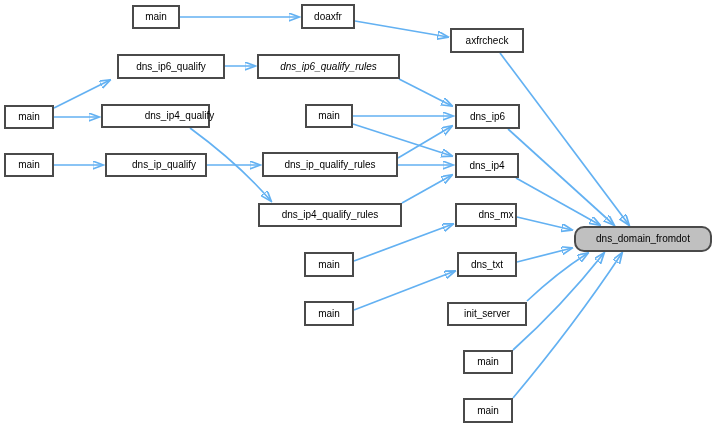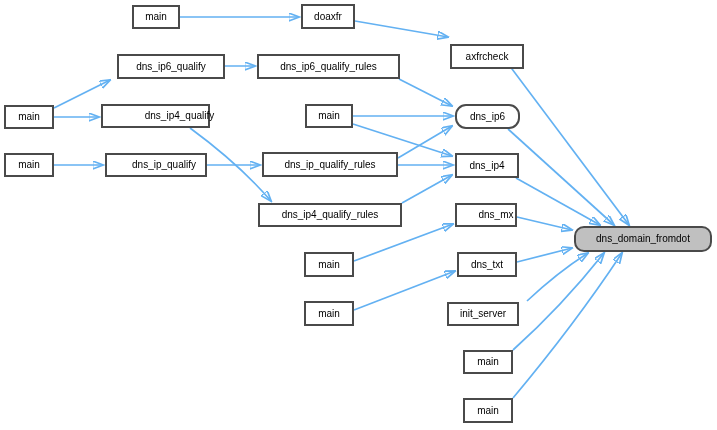--- a/index.html
+++ b/index.html
@@ -80,34 +80,34 @@
         <path d="M517,262 L572,248" marker-end="url(#arrowhead)"></path>
         <path d="M354,310 L455,271" marker-end="url(#arrowhead)"></path>
         <path d="M527,301 Q558,272 588,253" marker-end="url(#arrowhead)"></path>
         <path d="M513,350 Q562,306 604,253" marker-end="url(#arrowhead)"></path>
         <path d="M513,398 Q575,324 622,253" marker-end="url(#arrowhead)"></path>
       </g>
   </svg>
   <div id="node-layer">
       <div class="node" style="left: 132px; top: 5px; width: 48px; height: 24px;">main</div>
       <div class="node" style="left: 301px; top: 4px; width: 54px; height: 25px;">doaxfr</div>
-      <div class="node" style="left: 450px; top: 44px; width: 74px; height: 25px;">axfrcheck</div>
+      <div class="node" style="left: 450px; top: 28px; width: 74px; height: 25px;">axfrcheck</div>
       <div class="node" style="left: 101px; top: 54px; width: 108px; height: 25px; margin-left: 16px;">dns_ip6_qualify</div>
-      <div class="node" style="left: 257px; top: 54px; width: 143px; height: 25px;">dns_ip6_qualify_rules</div>
+      <div class="node" style="left: 257px; top: 54px; width: 143px; height: 25px; font-style: italic;">dns_ip6_qualify_rules</div>
       <div class="node" style="left: 4px; top: 105px; width: 50px; height: 24px;">main</div>
       <div class="node" style="left: 101px; top: 104px; width: 109px; height: 24px; padding-left: 48px;">dns_ip4_qualify</div>
       <div class="node" style="left: 305px; top: 104px; width: 48px; height: 24px;">main</div>
-      <div class="node" style="left: 455px; top: 104px; width: 65px; height: 25px; border-radius: 11px;">dns_ip6</div>
+      <div class="node" style="left: 455px; top: 104px; width: 65px; height: 25px;">dns_ip6</div>
       <div class="node" style="left: 4px; top: 153px; width: 50px; height: 24px;">main</div>
       <div class="node" style="left: 105px; top: 153px; width: 102px; height: 24px; padding-left: 16px;">dns_ip_qualify</div>
       <div class="node" style="left: 262px; top: 152px; width: 136px; height: 25px;">dns_ip_qualify_rules</div>
       <div class="node" style="left: 455px; top: 153px; width: 64px; height: 25px;">dns_ip4</div>
       <div class="node" style="left: 258px; top: 203px; width: 144px; height: 24px;">dns_ip4_qualify_rules</div>
       <div class="node" style="left: 455px; top: 203px; width: 62px; height: 24px; padding-left: 20px;">dns_mx</div>
       <div class="node highlighted" style="left: 574px; top: 226px; width: 138px; height: 26px;">dns_domain_fromdot</div>
       <div class="node" style="left: 304px; top: 252px; width: 50px; height: 25px;">main</div>
       <div class="node" style="left: 457px; top: 252px; width: 60px; height: 25px;">dns_txt</div>
       <div class="node" style="left: 304px; top: 301px; width: 50px; height: 25px;">main</div>
-      <div class="node" style="left: 447px; top: 302px; width: 72px; height: 24px; text-align: right;">init_server</div>
+      <div class="node" style="left: 447px; top: 302px; width: 80px; height: 24px; text-align: right;">init_server</div>
       <div class="node" style="left: 463px; top: 350px; width: 50px; height: 24px;">main</div>
       <div class="node" style="left: 463px; top: 398px; width: 50px; height: 25px;">main</div>
     </div>
 </div>
 
 </body></html>

